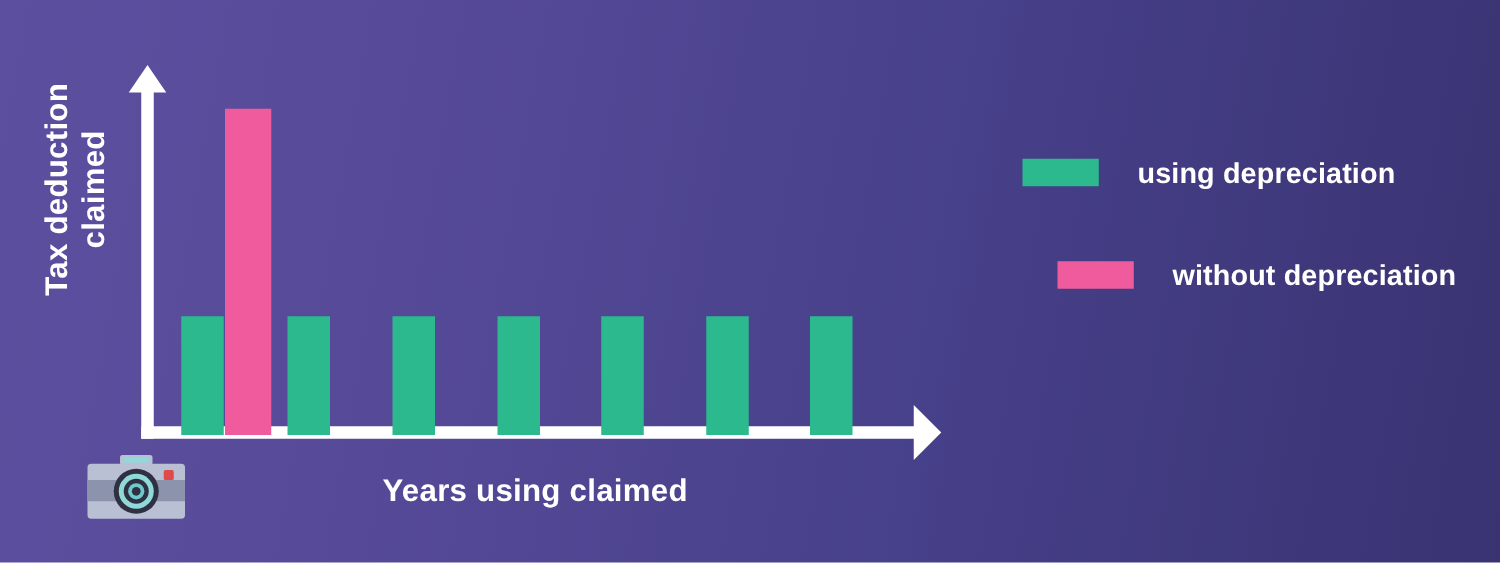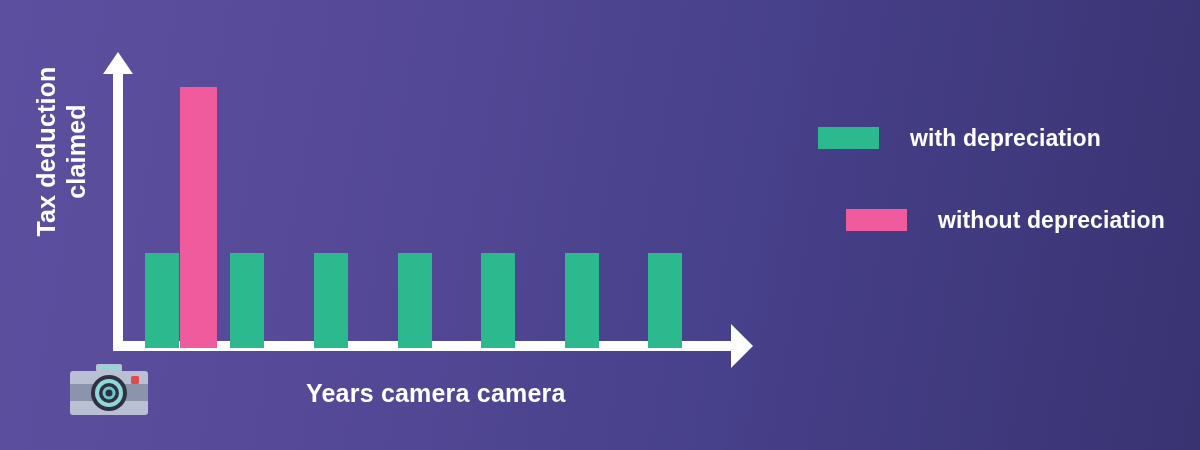--- a/index.html
+++ b/index.html
@@ -159,21 +159,21 @@
         <div class="bar bar-green" style="left: 481px; width: 34px; height: 95px; background: rgb(43, 185, 141);"></div>
         <div class="bar bar-green" style="left: 565px; width: 34px; height: 95px; background: rgb(43, 185, 141);"></div>
         <div class="bar bar-green" style="left: 648px; width: 34px; height: 95px; background: rgb(43, 185, 141);"></div>
       </div>
 
     <div id="y-axis-label">
       <span class="l1">Tax deduction</span>
       <span class="l2">claimed</span>
     </div>
 
-    <div id="x-axis-label">Years camera camera</div>
+    <div id="x-axis-label">Years using claimed</div>
 
     <div id="camera-icon">
       <svg width="82" height="58" viewBox="0 0 82 58" xmlns="http://www.w3.org/2000/svg">
 
         <rect x="28" y="0" width="26" height="8" rx="2" fill="#b9c0d4"></rect>
         <rect x="31" y="2" width="20" height="4" fill="#8fd9d9"></rect>
 
         <rect x="2" y="7" width="78" height="44" rx="3" fill="#b9c0d4"></rect>
 
         <rect x="2" y="20" width="78" height="17" fill="#8b93ad"></rect>
@@ -186,21 +186,21 @@
         <circle cx="41" cy="29" r="6.5" fill="#6fc9cc"></circle>
         <circle cx="41" cy="29" r="3.5" fill="#2f3142"></circle>
       </svg>
     </div>
 
   </div>
 
   <div id="legend">
       <div class="legend-row">
         <div class="legend-swatch" style="background: rgb(43, 185, 141);"></div>
-        <div class="legend-label">with depreciation</div>
+        <div class="legend-label">using depreciation</div>
       </div>
       <div class="legend-row">
         <div class="legend-swatch" style="background: rgb(239, 91, 156);"></div>
         <div class="legend-label">without depreciation</div>
       </div>
     </div>
 
 </div>
 
 </body></html>

